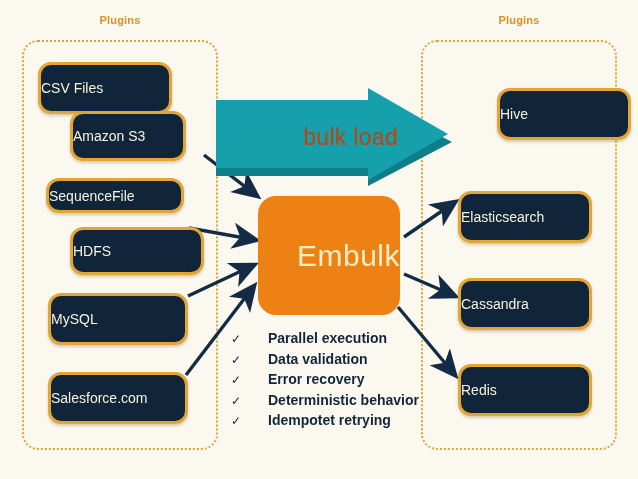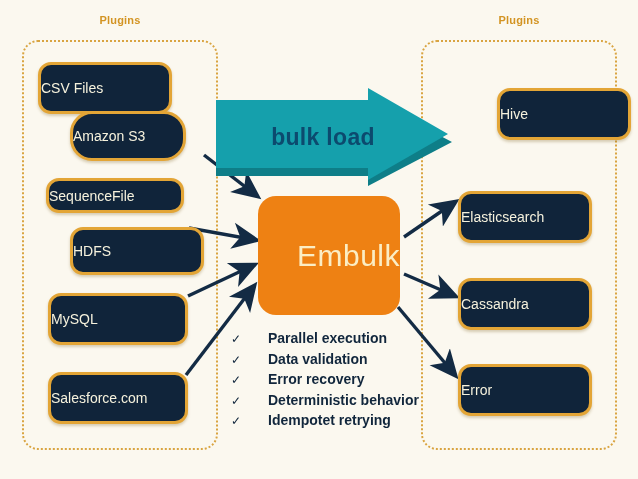--- a/index.html
+++ b/index.html
@@ -53,21 +53,21 @@
     display: flex;
     align-items: center;
     justify-content: flex-start;
     box-sizing: border-box;
     box-shadow: 0 2px 3px rgba(120, 90, 20, 0.28);
     white-space: nowrap;
   }
 
   
   #node-csv      { left: 38px;  top: 62px;  width: 134px; height: 52px; }
-  #node-s3       { left: 70px;  top: 111px; width: 116px; height: 50px; border-radius: 22px; }
+  #node-s3       { left: 70px;  top: 111px; width: 116px; height: 50px; }
   #node-seqfile  { left: 46px;  top: 178px; width: 138px; height: 35px; }
   #node-hdfs     { left: 70px;  top: 227px; width: 134px; height: 48px; }
   #node-mysql    { left: 48px;  top: 293px; width: 140px; height: 52px; }
   #node-sfdc     { left: 48px;  top: 372px; width: 140px; height: 52px; }
 
   
   #node-hive     { left: 458px; top: 88px;  width: 134px; height: 52px; margin-left: 39px; }
   #node-elastic  { left: 458px; top: 191px; width: 134px; height: 52px; }
   #node-cassandra{ left: 458px; top: 278px; width: 134px; height: 52px; }
   #node-redis    { left: 458px; top: 364px; width: 134px; height: 52px; }
@@ -95,24 +95,24 @@
     left: 216px;
     top: 88px;
     width: 236px;
     height: 98px;
   }
   #bulk-label {
     position: absolute;
     left: 248px;
     top: 124px;
     width: 150px;
-    text-align: center;
-    color: #0c4a6e;
+    text-align: right;
+    color: #c2410c;
     font-size: 23px;
-    font-weight: bold;
+    font-weight: normal;
     letter-spacing: 0.3px;
     pointer-events: none;
   }
 
   
   #arrow-layer {
     position: absolute;
     left: 0; top: 0;
     width: 638px; height: 479px;
     pointer-events: none;
@@ -199,21 +199,21 @@
   <div class="node" id="node-hive">
     <span>Hive</span>
   </div>
   <div class="node" id="node-elastic">
     <span>Elasticsearch</span>
   </div>
   <div class="node" id="node-cassandra">
     <span>Cassandra</span>
   </div>
   <div class="node" id="node-redis">
-    <span>Error</span>
+    <span>Redis</span>
   </div>
 
   <div id="embulk-box">
     <span>Embulk</span>
   </div>
 
   <div id="features">
     <div class="feature-row">
       <span class="feature-check">✓</span>
       <span class="feature-text">Parallel execution</span>

